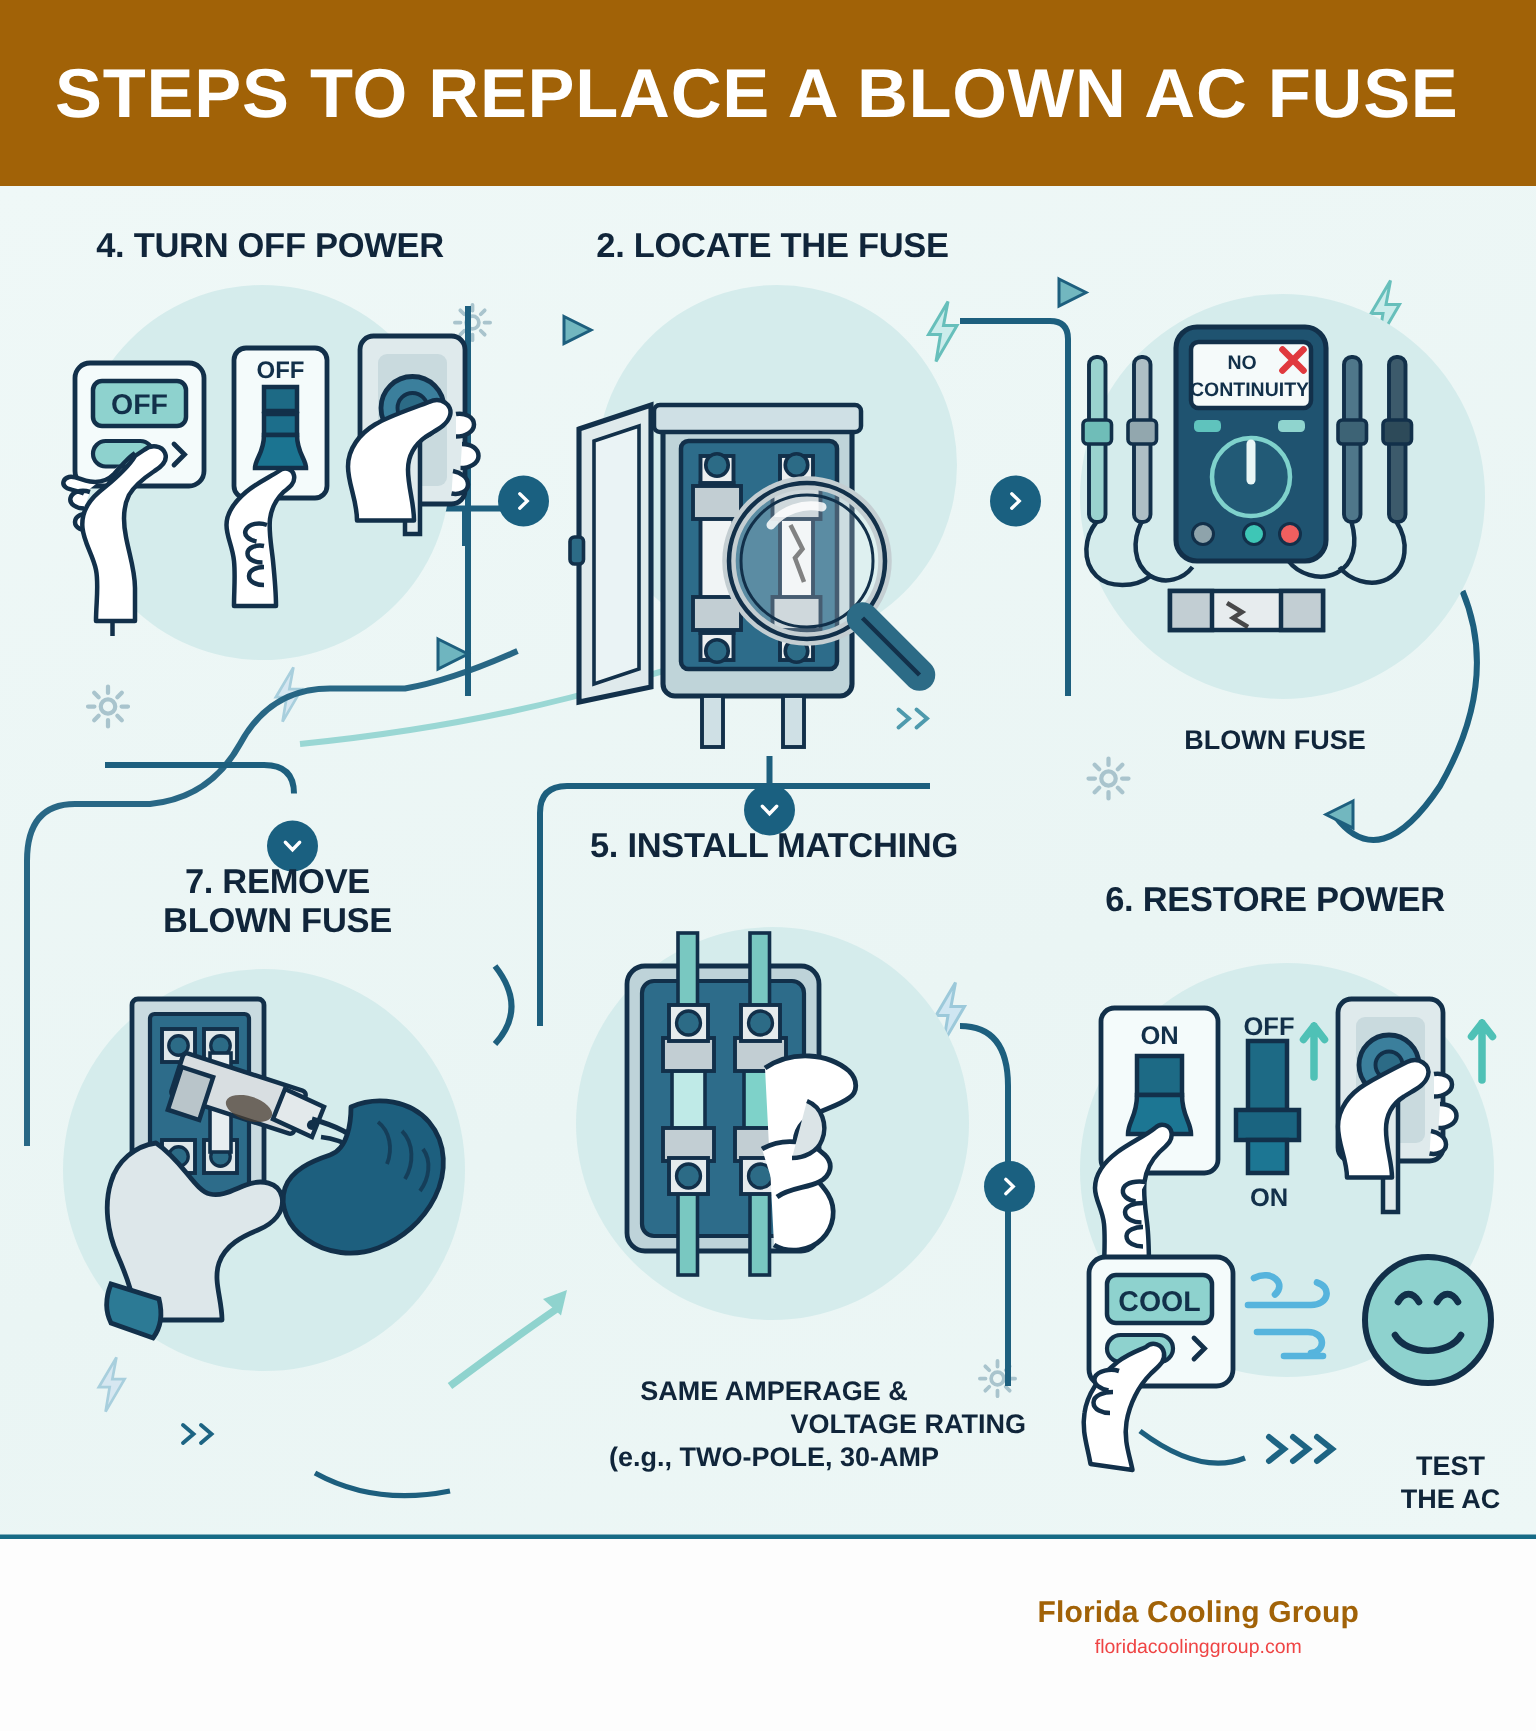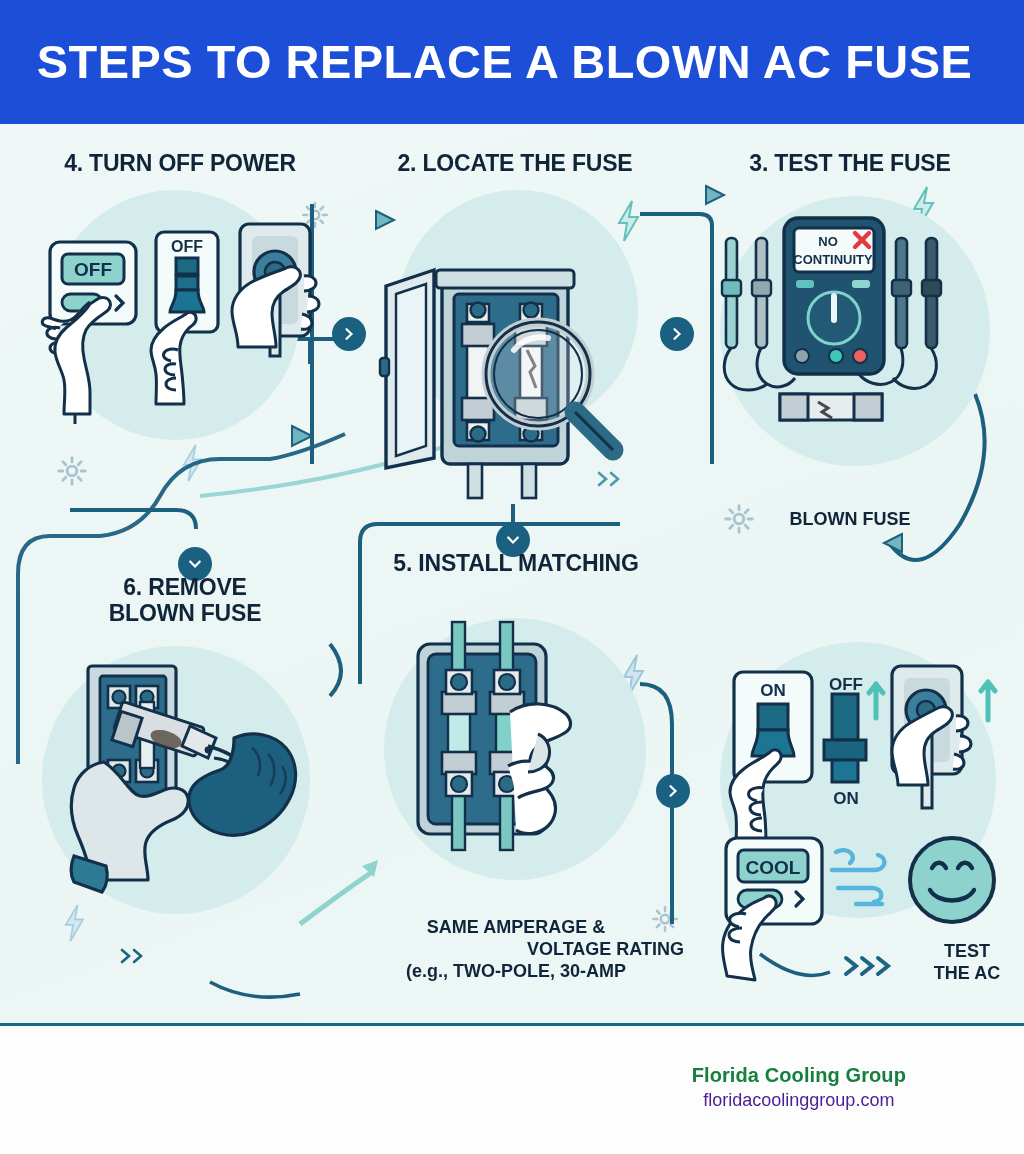--- a/index.html
+++ b/index.html
@@ -13,21 +13,21 @@
   #page {
     position: relative;
     width: 1024px; height: 1154px;
     background: #eef7f6;
   }
 
   
   #header {
     position: absolute; left: 0; top: 0;
     width: 1024px; height: 124px;
-    background: #1d4ed8;
+    background: #a16207;
     display: flex; align-items: center;
   }
   #header-title {
     color: #ffffff;
     font-size: 46px;
     font-weight: bold;
     letter-spacing: 0.5px;
     padding-left: 36px;
     font-family: "Liberation Sans Narrow", "Liberation Sans", sans-serif;
     transform: scaleX(1.02);
@@ -52,25 +52,25 @@
   #footer {
     position: absolute; left: 0; top: 1026px;
     width: 1024px; height: 128px;
     background: #fdfdfd;
   }
   #footer-inner {
     position: absolute; right: 118px; top: 38px;
     text-align: center;
   }
   #brand-name {
-    font-size: 20px; font-weight: bold; color: #15803d;
+    font-size: 20px; font-weight: bold; color: #a16207;
     letter-spacing: 0.1px;
   }
   #brand-url {
-    font-size: 18px; color: #4c1d95; margin-top: 3px;
+    font-size: 13px; color: #ef4444; margin-top: 3px;
   }
 
   
   .step {
     position: absolute;
   }
   .step-title {
     text-align: center;
     color: #10253a;
     font-weight: bold;
@@ -348,21 +348,20 @@
           <circle cx="174" cy="174" r="52" fill="none" stroke="#12304a" stroke-width="3"></circle>
           <circle cx="174" cy="174" r="44" fill="none" stroke="#12304a" stroke-width="2"></circle>
           <path d="M150 150a34 34 0 0 1 34 -12" stroke="#ffffff" stroke-width="6" fill="none" stroke-linecap="round" opacity="0.85"></path>
           <path d="M211 212l38 38" stroke="#2c6b86" stroke-width="21" stroke-linecap="round"></path>
           <path d="M211 212l38 38" stroke="#12304a" stroke-width="3" fill="none"></path>
         </g>
       </svg>
     </div>
 
     <div class="step" style="left:690px;top:26px;width:330px;height:375px;">
-      <div class="step-title" style="width:320px;">3. TEST THE FUSE</div>
       <div class="blob" style="left:30px;top:46px;width:270px;height:270px;"></div>
 
       <svg class="art" style="left:10px;top:48px;" width="320" height="300" viewBox="0 0 320 300">
 
         <g>
           <rect x="26" y="40" width="11" height="110" rx="5" fill="#9ad3cf" stroke="#12304a" stroke-width="2.6"></rect>
           <rect x="22" y="82" width="19" height="16" rx="3" fill="#6fbdb8" stroke="#12304a" stroke-width="2.4"></rect>
           <rect x="56" y="40" width="11" height="110" rx="5" fill="#aebfc5" stroke="#12304a" stroke-width="2.6"></rect>
           <rect x="52" y="82" width="19" height="16" rx="3" fill="#92a7ae" stroke="#12304a" stroke-width="2.4"></rect>
           <path d="M31 150c-8 10-10 26 0 36 8 8 26 8 36 0" stroke="#12304a" stroke-width="3" fill="none"></path>
@@ -398,21 +397,21 @@
           <rect x="80" y="196" width="28" height="26" fill="#c2ced3" stroke="#12304a" stroke-width="3"></rect>
           <rect x="154" y="196" width="28" height="26" fill="#c2ced3" stroke="#12304a" stroke-width="3"></rect>
           <path d="M118 204l10 6-6 4 10 6" stroke="#2c2c2c" stroke-width="3" fill="none" opacity="0.85"></path>
         </g>
       </svg>
 
       <div class="step-caption" style="width:320px;margin-top:332px;">BLOWN FUSE</div>
     </div>
 
     <div class="step" style="left:20px;top:450px;width:330px;height:420px;">
-      <div class="step-title" style="width:330px;">6. REMOVE</div>
+      <div class="step-title" style="width:330px;">7. REMOVE</div>
       <div class="step-title" style="width:330px;">BLOWN FUSE</div>
       <div class="blob" style="left:22px;top:72px;width:268px;height:268px;"></div>
 
       <svg class="art" style="left:10px;top:76px;" width="330" height="270" viewBox="0 0 330 270">
 
         <g>
           <rect x="58" y="16" width="88" height="150" rx="4" fill="#c9dbe0" stroke="#12304a" stroke-width="3.2"></rect>
           <rect x="70" y="26" width="66" height="128" rx="3" fill="#2d6c8a" stroke="#12304a" stroke-width="2.8"></rect>
           <rect x="78" y="36" width="22" height="22" fill="#dfe7e9" stroke="#12304a" stroke-width="2.6"></rect>
           <circle cx="89" cy="47" r="6.5" fill="#2c6b86" stroke="#12304a" stroke-width="2.2"></circle>
@@ -484,20 +483,21 @@
         </g>
       </svg>
 
       <div class="step-caption" style="width:336px;margin-top:340px;">SAME AMPERAGE &amp;</div>
       <div class="step-caption" style="width:336px;text-align:right;">VOLTAGE RATING</div>
       <div class="step-caption" style="width:336px;">(e.g., TWO-POLE, 30-AMP</div>
 
     </div>
 
     <div class="step" style="left:690px;top:462px;width:330px;height:420px;">
+      <div class="step-title" style="width:320px;">6. RESTORE POWER</div>
       <div class="blob" style="left:30px;top:56px;width:276px;height:276px;"></div>
 
       <svg class="art" style="left:16px;top:62px;" width="320" height="340" viewBox="0 0 320 340">
 
         <g>
           <rect x="28" y="24" width="78" height="110" rx="9" fill="#f4fbfb" stroke="#12304a" stroke-width="3.2"></rect>
           <text x="67" y="48" text-anchor="middle" font-family="Liberation Sans, sans-serif" font-size="17" font-weight="bold" fill="#12304a">ON</text>
           <path d="M52 56h30v26H52z" fill="#1d6a85" stroke="#12304a" stroke-width="3"></path>
           <path d="M52 82c0 14-6 18-6 26h42c0-8-6-12-6-26z" fill="#1c7693" stroke="#12304a" stroke-width="3"></path>
           <path d="M64 104c4-4 10-2 11 3 1 6-4 9-8 13-5 5-9 12-10 20-1 10 1 20 2 30 1 10 1 20 1 30H30c0-10 1-22 0-32-1-10-6-16-6-24 0-10 7-18 15-24 8-6 19-11 25-16z" fill="#ffffff" stroke="#12304a" stroke-width="3" stroke-linejoin="round"></path>

